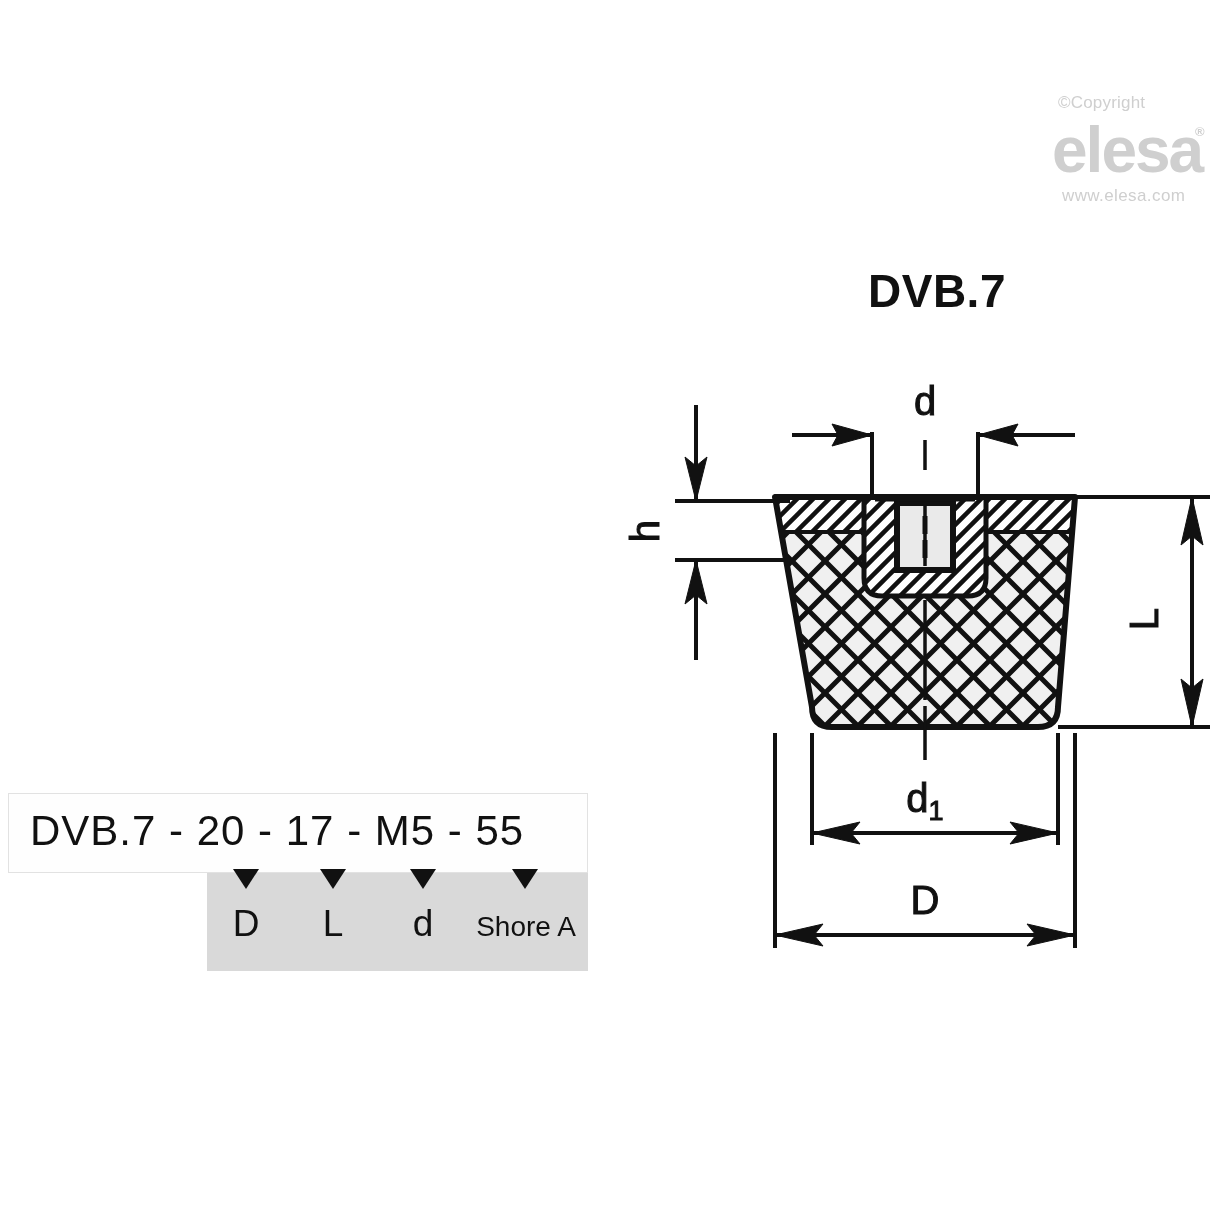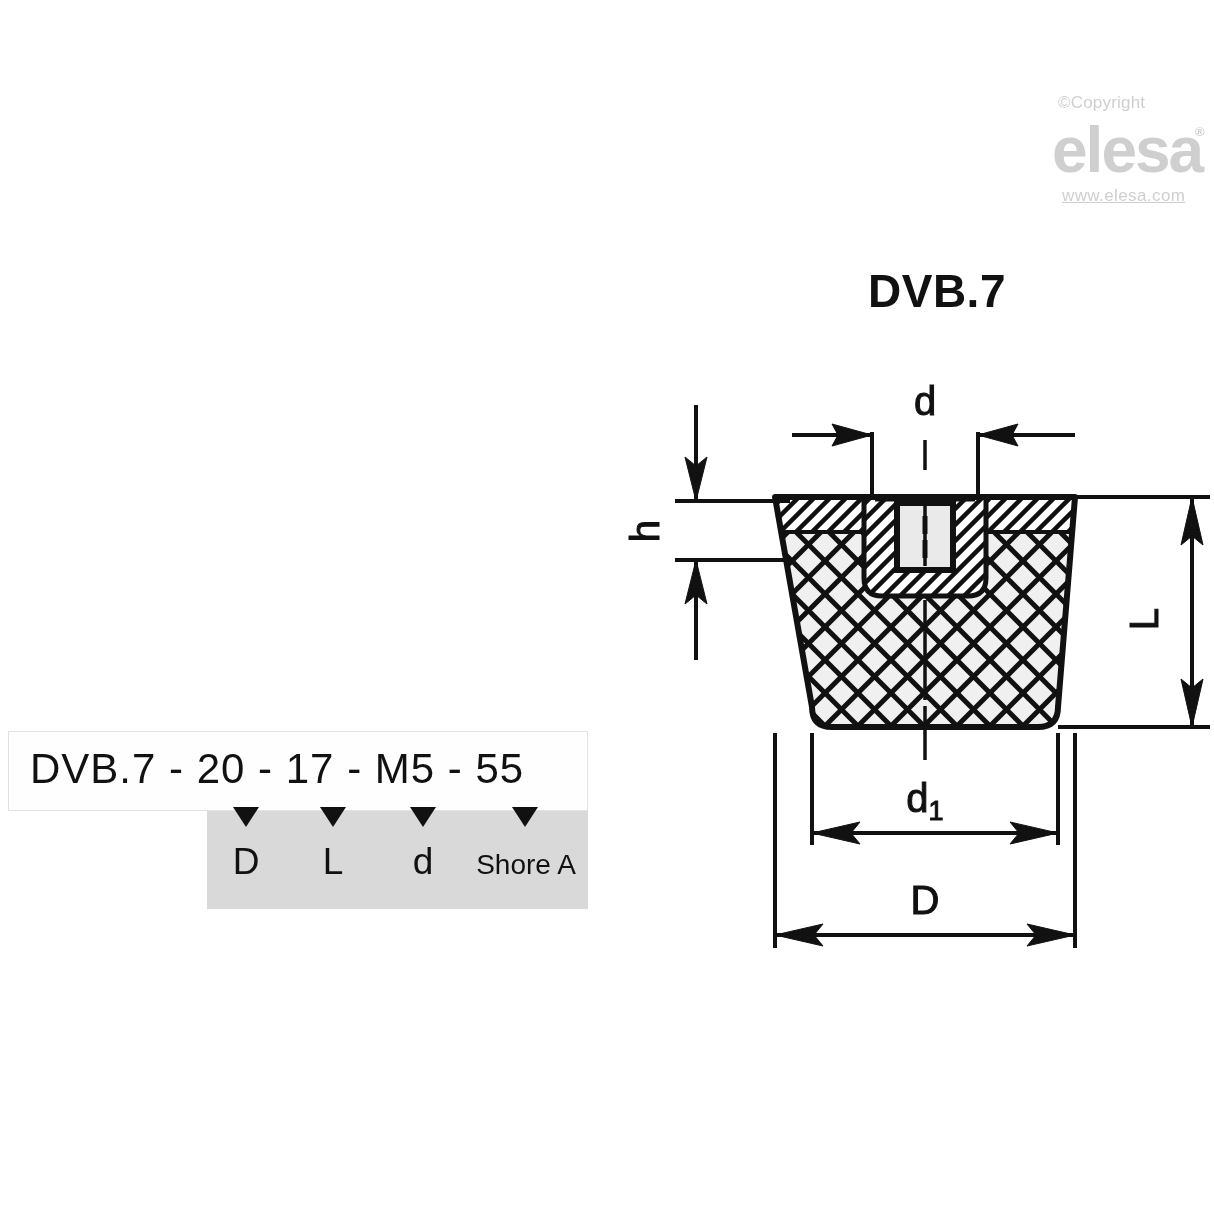--- a/index.html
+++ b/index.html
@@ -9,30 +9,30 @@
     position:relative;overflow:hidden;
     -webkit-font-smoothing:antialiased;
   }
   #stage{position:absolute;left:0;top:0;width:1214px;height:1214px;border-radius:24px;}
 
   
   .wm{position:absolute;color:#cfcfcf;user-select:none;}
   .wm-copy{left:1058px;top:93px;font-size:17px;letter-spacing:.2px;}
   .wm-logo{left:1052px;top:118px;font-size:64px;font-weight:bold;letter-spacing:-2px;line-height:1;}
   .wm-reg{position:absolute;left:1195px;top:124px;font-size:13px;color:#cfcfcf;font-weight:bold;}
-  .wm-url{left:1062px;top:186px;font-size:17px;letter-spacing:.4px;text-decoration:underline;}
+  .wm-url{left:1062px;top:186px;font-size:17px;letter-spacing:.4px;}
 
   
   .title{
     position:absolute;left:868px;top:264px;
     font-size:46px;font-weight:bold;color:#111;letter-spacing:.5px;
   }
 
   
-  #code-legend{position:absolute;left:8px;top:731px;width:580px;height:178px;}
+  #code-legend{position:absolute;left:8px;top:793px;width:580px;height:178px;}
   .code-white{
     position:absolute;left:0;top:0;width:580px;height:80px;
     background:#fefefe;border:1px solid #e2e2e2;box-sizing:border-box;
   }
   .code-gray{
     position:absolute;left:199px;top:80px;width:381px;height:98px;
     background:#d9d9d9;
   }
   .code-text{
     position:absolute;left:22px;top:14px;

